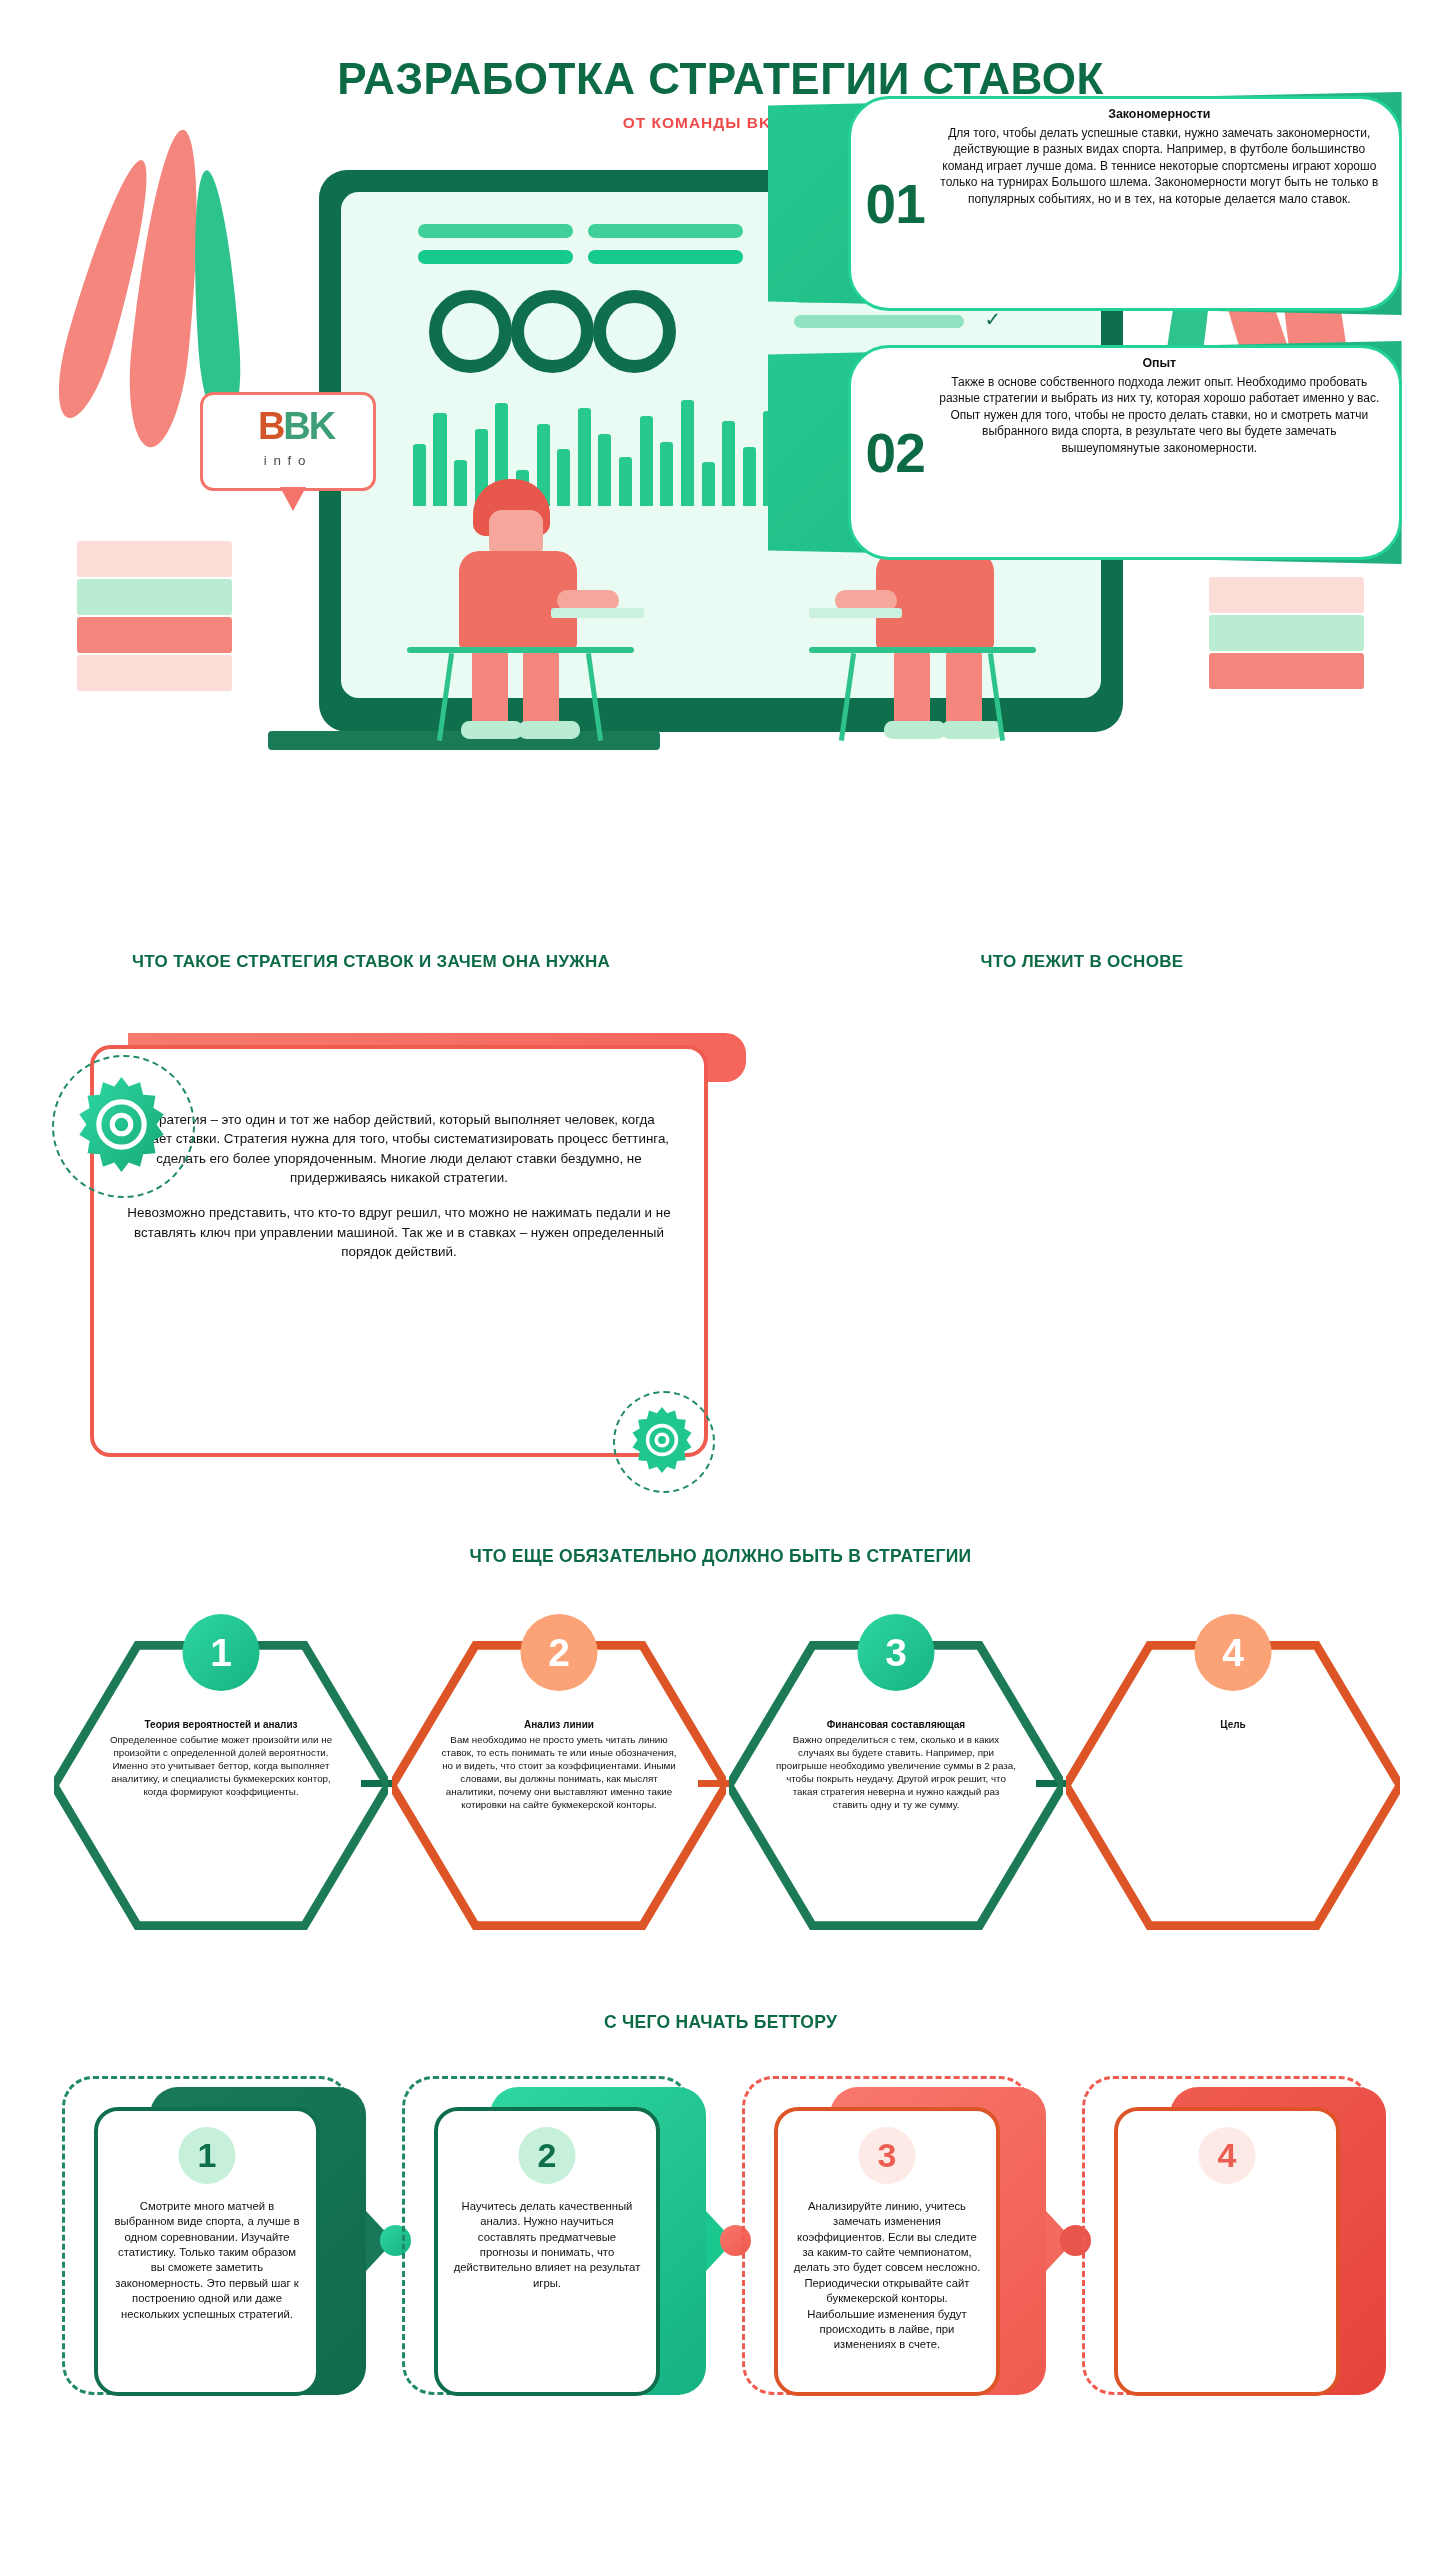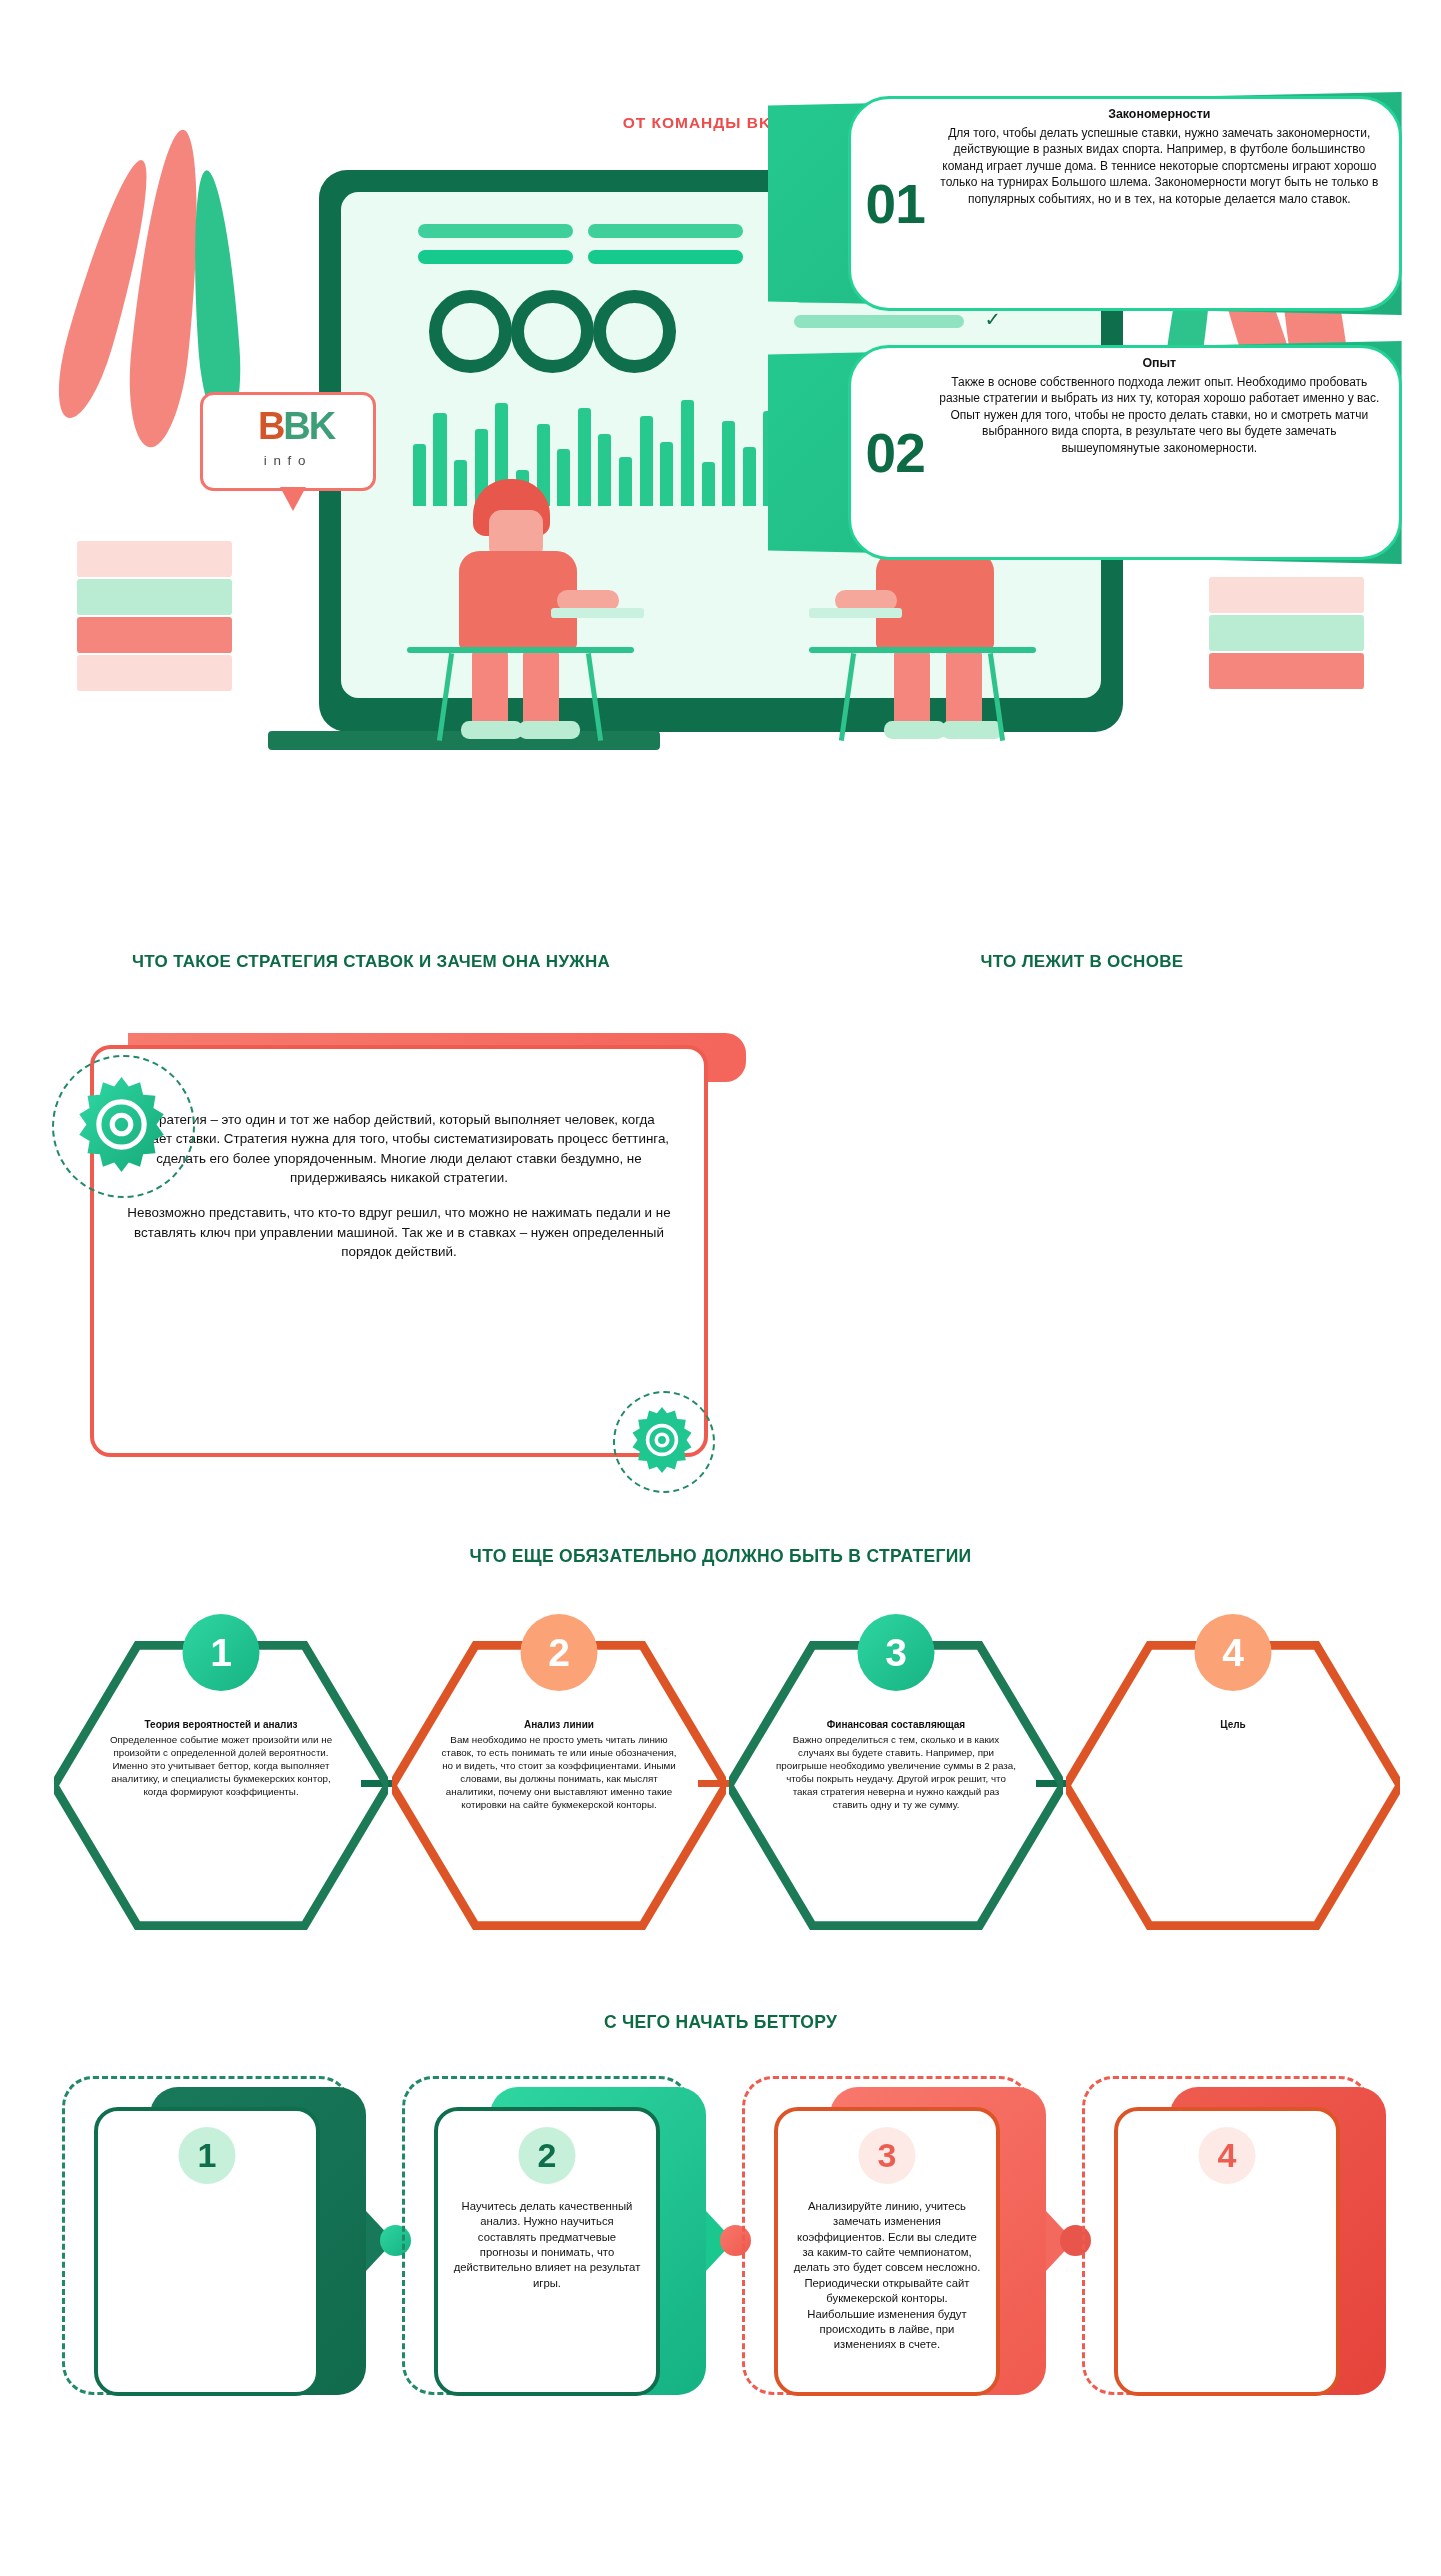--- a/index.html
+++ b/index.html
@@ -184,20 +184,21 @@
 
   <div id="hero">
 
     <div class="leaf salmon abs" style="left:82px;top:155px;width:46px;height:268px;border-radius:50% 50% 50% 50%/70% 70% 30% 30%;transform:rotate(16deg);"></div>
     <div class="leaf salmon abs" style="left:138px;top:129px;width:57px;height:319px;border-radius:50% 50% 50% 50%/70% 70% 30% 30%;transform:rotate(6deg);"></div>
     <div class="leaf green abs" style="left:195px;top:170px;width:41px;height:258px;border-radius:50%/70% 70% 30% 30%;transform:rotate(-4deg);"></div>
     <div class="leaf salmon abs" style="right:103px;top:129px;width:57px;height:319px;border-radius:50%/70% 70% 30% 30%;transform:rotate(-8deg);"></div>
     <div class="leaf salmon abs" style="right:170px;top:165px;width:46px;height:268px;border-radius:50%/70% 70% 30% 30%;transform:rotate(-18deg);"></div>
     <div class="leaf green abs" style="right:232px;top:196px;width:36px;height:222px;border-radius:50%/70% 70% 30% 30%;transform:rotate(8deg);"></div>
 
+    <div class="hero-title">РАЗРАБОТКА СТРАТЕГИИ СТАВОК</div>
     <div class="hero-sub">ОТ КОМАНДЫ BK-INFO</div>
 
     <div class="abs" style="left:77px;top:541px;width:155px;height:155px;">
       <div class="abs" style="left:0;top:0;width:155px;height:36px;background:#fbdcd7;border-radius:3.1px;"></div>
       <div class="abs" style="left:0;top:38px;width:155px;height:36px;background:#b9ecd2;border-radius:3.1px;"></div>
       <div class="abs" style="left:0;top:76px;width:155px;height:36px;background:#f4867e;border-radius:3.1px;"></div>
       <div class="abs" style="left:0;top:114px;width:155px;height:36px;background:#fbdcd7;border-radius:3.1px;"></div>
     </div>
 
     <div class="abs" style="right:77px;top:577px;width:155px;height:124px;">
@@ -419,20 +420,21 @@
 
   <div class="hdr abs" style="left:0;top:2012px;width:1441px;font-size:17.5px;">С ЧЕГО НАЧАТЬ БЕТТОРУ</div>
 
   <div id="sec3">
 
     <div class="step s1" style="left:62px;top:67px;">
       <div class="dash"></div>
       <div class="shadow"></div>
       <div class="card">
         <div class="numcircle">1</div>
+        <div class="stxt">Смотрите много матчей в выбранном виде спорта, а лучше в одном соревновании. Изучайте статистику. Только таким образом вы сможете заметить закономерность.  Это первый шаг к построению одной или даже нескольких успешных стратегий.</div>
       </div>
       <div class="arrowhead" style="left:304px;top:135px;border-left:28px solid #18795a;"></div>
     </div>
     <div class="dot" style="left:380px;top:216px;background:linear-gradient(135deg,#2ed6a0,#15b183);"></div>
 
     <div class="step s2" style="left:402px;top:67px;">
       <div class="dash"></div>
       <div class="shadow"></div>
       <div class="card">
         <div class="numcircle">2</div>

